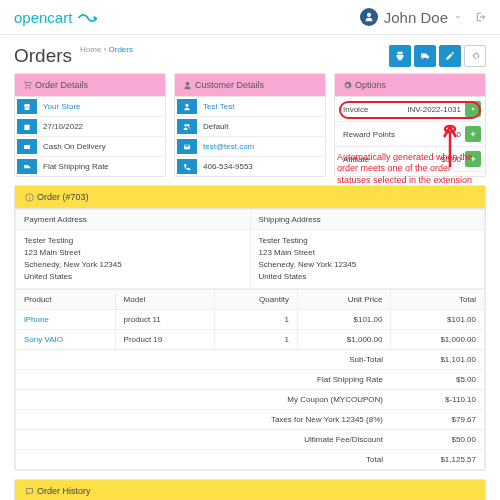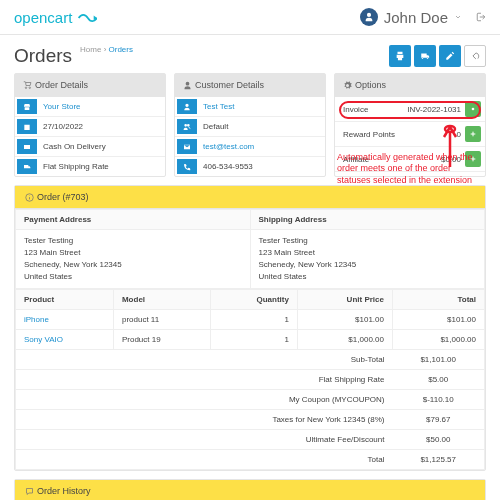--- a/index.html
+++ b/index.html
@@ -17,21 +17,21 @@
 .breadcrumb{font-size:8px;color:#999}
 .breadcrumb a{color:#1e91cf;text-decoration:none}
 .top-buttons{display:flex;gap:3px}
 .btn-sq{width:22px;height:22px;border:none;border-radius:2px;display:flex;align-items:center;justify-content:center;cursor:pointer;color:#fff}
 .btn-sq svg{width:10px;height:10px;fill:currentColor}
 .btn-info{background:#1e91cf}
 .btn-edit{background:#1e91cf}
 .btn-back{background:#fff;border:1px solid #ccc;color:#777}
 .panels{display:flex;gap:8px;padding:0 14px}
 .panel{flex:1;border:1px solid #e5e5e5;border-radius:2px;position:relative}
-.panel-head{padding:6px 8px;border-bottom:1px solid #e5e5e5;background:#e5e5e5;font-size:9px;color:#555}
+.panel-head{padding:6px 8px;border-bottom:1px solid #e5e5e5;background:#f9a8d4;font-size:9px;color:#555}
 .panel-head svg{width:9px;height:9px;fill:#777;vertical-align:middle;margin-right:3px}
 .det-row{display:flex;align-items:stretch;border-bottom:1px solid #eee}
 .det-row:last-child{border-bottom:none}
 .det-icon{width:20px;background:#1e91cf;display:flex;align-items:center;justify-content:center;margin:2px 0 2px 2px}
 .det-icon svg{width:8px;height:8px;fill:#fff}
 .det-val{padding:5px 6px;font-size:8px;flex:1}
 .det-val a{color:#1e91cf;text-decoration:none}
 .opt-row{display:flex;align-items:center;padding:4px 4px 4px 8px;border-bottom:1px solid #eee;font-size:8px}
 .opt-row:last-child{border-bottom:none}
 .opt-label{flex:1}
@@ -39,26 +39,26 @@
 .opt-btn{width:16px;height:16px;background:#5cb85c;border:none;border-radius:2px;color:#fff;display:flex;align-items:center;justify-content:center;cursor:pointer}
 .opt-btn svg{width:8px;height:8px;fill:#fff}
 .invoice-circled{position:absolute;top:27px;left:4px;right:4px;height:18px;border:2px solid #eb1c2d;border-radius:10px;pointer-events:none}
 .arrow-ann{position:absolute;top:48px;left:100px;pointer-events:none}
 .annotation{position:absolute;top:78px;left:2px;right:2px;font-size:9px;color:#eb1c2d;line-height:1.25;pointer-events:none}
 .order-panel{margin:8px 14px;border:1px solid #e5e5e5;border-radius:2px}
 .order-head{padding:6px 10px;border-bottom:1px solid #e5e5e5;background:#fde047;font-size:9px}
 .order-head svg{width:9px;height:9px;fill:#777;vertical-align:middle;margin-right:3px}
 table{width:100%;border-collapse:collapse;font-size:8px}
 th,td{padding:5px 8px;border:1px solid #eee;text-align:left}
-th{background:#fafafa;font-weight:bold}
+th{background:#fafafa;font-weight:normal}
 .addr td{vertical-align:top;line-height:1.5}
 .num{text-align:right}
 .summary td{border-left:none;border-right:none}
 .summary td:first-child{text-align:right;border-left:1px solid #eee}
-.summary td:last-child{text-align:center;border-right:1px solid #eee}
+.summary td:last-child{text-align:right;border-right:1px solid #eee}
 a.plink{color:#1e91cf;text-decoration:none}
 .history-panel{margin:8px 14px 14px;border:1px solid #e5e5e5;border-radius:2px}
 </style>
 </head>
 <body>
 
 <div class="header">
   <div class="logo">
     <span class="logo-text">opencart</span>
     <svg class="logo-mark" viewBox="0 0 24 12">

